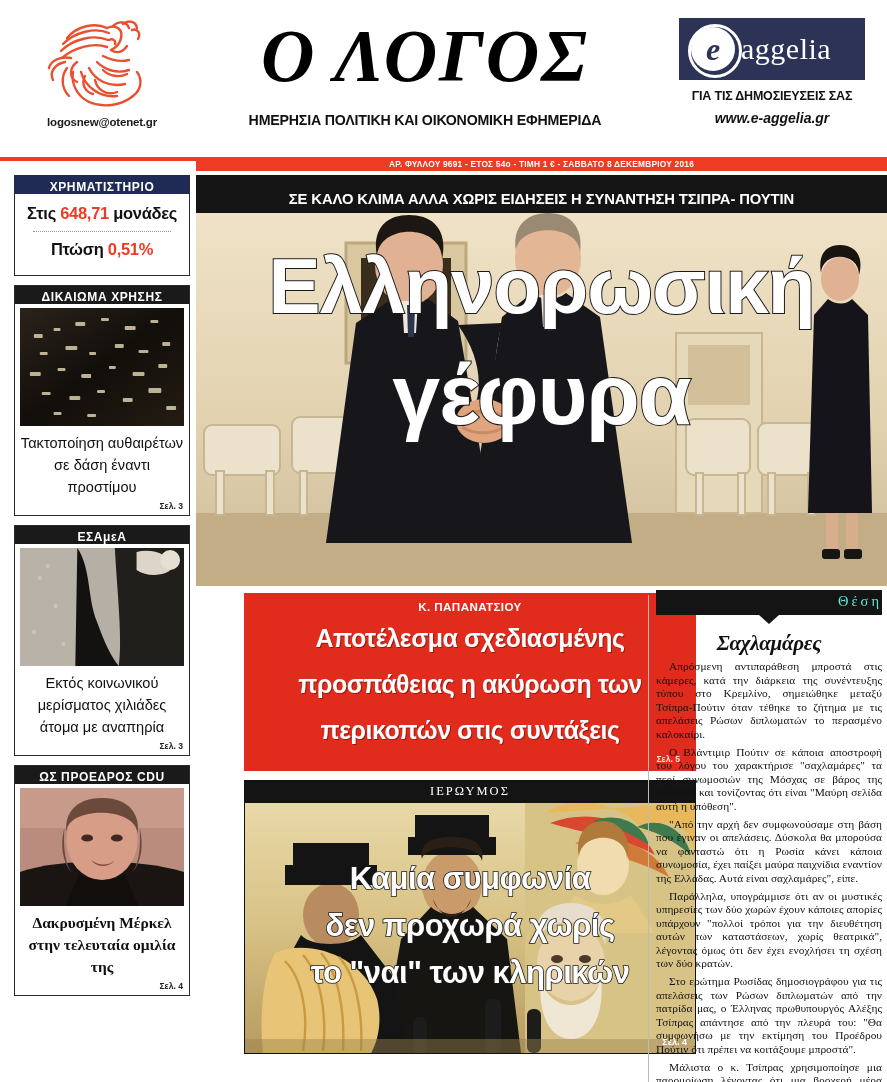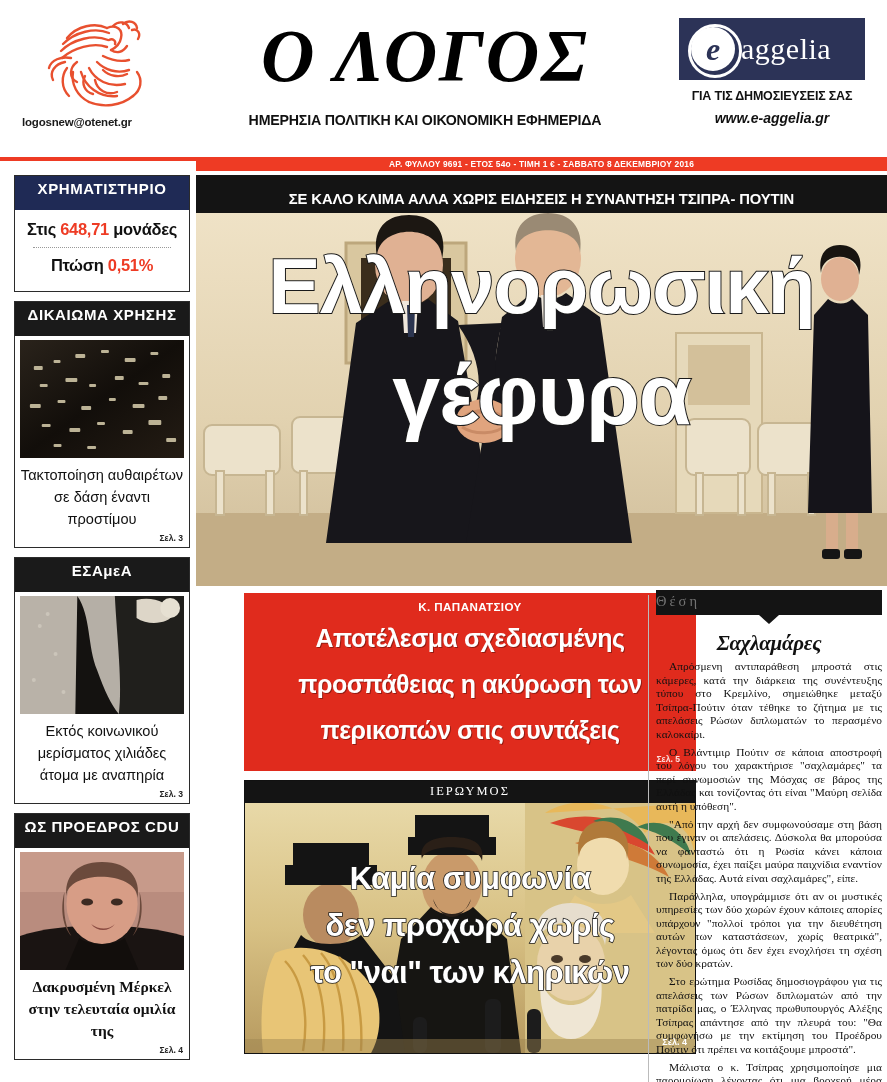--- a/index.html
+++ b/index.html
@@ -7,21 +7,21 @@
     width:887px;height:1082px;
     font-family:"Liberation Sans", sans-serif;
     color:#111;
     overflow:hidden;
     position:relative;
   }
   .page{position:relative;width:887px;height:1082px;background:#fff;}
 
   
   .masthead{position:relative;height:155px;}
-  .logo-block{position:absolute;left:22px;top:10px;width:160px;text-align:left;}
+  .logo-block{position:absolute;left:22px;top:10px;width:160px;text-align:center;}
   .logo-art{width:130px;height:105px;margin:0 auto;display:block;}
   .logo-mail{font-size:11.5px;font-weight:bold;color:#1a1a1a;letter-spacing:-0.2px;margin-top:1px;}
 
   .title-block{position:absolute;left:195px;top:14px;width:460px;text-align:center;}
   .paper-title{
     font-family:"Liberation Serif", serif;
     font-weight:bold;font-style:italic;
     font-size:74px;line-height:84px;letter-spacing:2px;color:#000;
     white-space:nowrap;
   }
@@ -57,22 +57,22 @@
     position:absolute;left:0;top:157px;width:196px;height:4px;background:#ee3b24;
   }
 
   
   .body-grid{position:absolute;left:0;top:175px;width:887px;height:905px;}
 
   
   .sidebar{position:absolute;left:14px;top:0;width:176px;}
   .side-card{border:1px solid #2b2b2b;background:#fff;margin-bottom:9px;}
   .side-head{
-    color:#fff;font-size:15px;font-weight:bold;text-align:center;
-    padding:4px 0 13px;letter-spacing:0.6px;
+    color:#fff;font-size:12px;font-weight:bold;text-align:center;
+    padding:4px 0 0;letter-spacing:0.6px;
   }
   .side-head.navy{background:#1f2a55;}
   .side-head.black{background:#1a1a1a;}
   .stock-body{padding:10px 6px 16px;text-align:center;}
   .stock-line{font-size:16.5px;font-weight:bold;color:#111;letter-spacing:-0.3px;}
   .stock-line .val{color:#ee3b24;}
   .stock-sep{border-top:1px dotted #999;margin:8px 12px;}
   .side-photo{width:100%;display:block;height:118px;}
   .side-cap{
     text-align:center;font-size:14.6px;line-height:22px;color:#111;
@@ -122,21 +122,21 @@
   .lower-title{
     position:absolute;left:0;right:0;top:52px;text-align:center;
     font-weight:bold;font-size:31px;line-height:47px;color:#fff;
     -webkit-text-stroke:1.6px #1a1a1a;paint-order:stroke fill;letter-spacing:-0.5px;
   }
   .lower-sel{position:absolute;right:8px;bottom:6px;font-size:9px;font-weight:bold;color:#fff;}
 
   
   .opinion{position:absolute;left:656px;top:415px;width:226px;}
   .op-head{
-    background:#141414;color:#737373;text-align:left;
+    background:#141414;color:#5eead4;text-align:right;
     font-family:"Liberation Serif", serif;font-size:14.5px;letter-spacing:3px;
     padding:3px 0 5px;position:relative;
   }
   .op-head::after{
     content:"";position:absolute;left:50%;transform:translateX(-50%);bottom:-9px;
     border-left:10px solid transparent;border-right:10px solid transparent;border-top:9px solid #141414;
   }
   .op-title{
     text-align:center;font-family:"Liberation Serif", serif;font-weight:bold;font-style:italic;
     font-size:21px;margin:16px 0 4px;letter-spacing:-0.3px;

